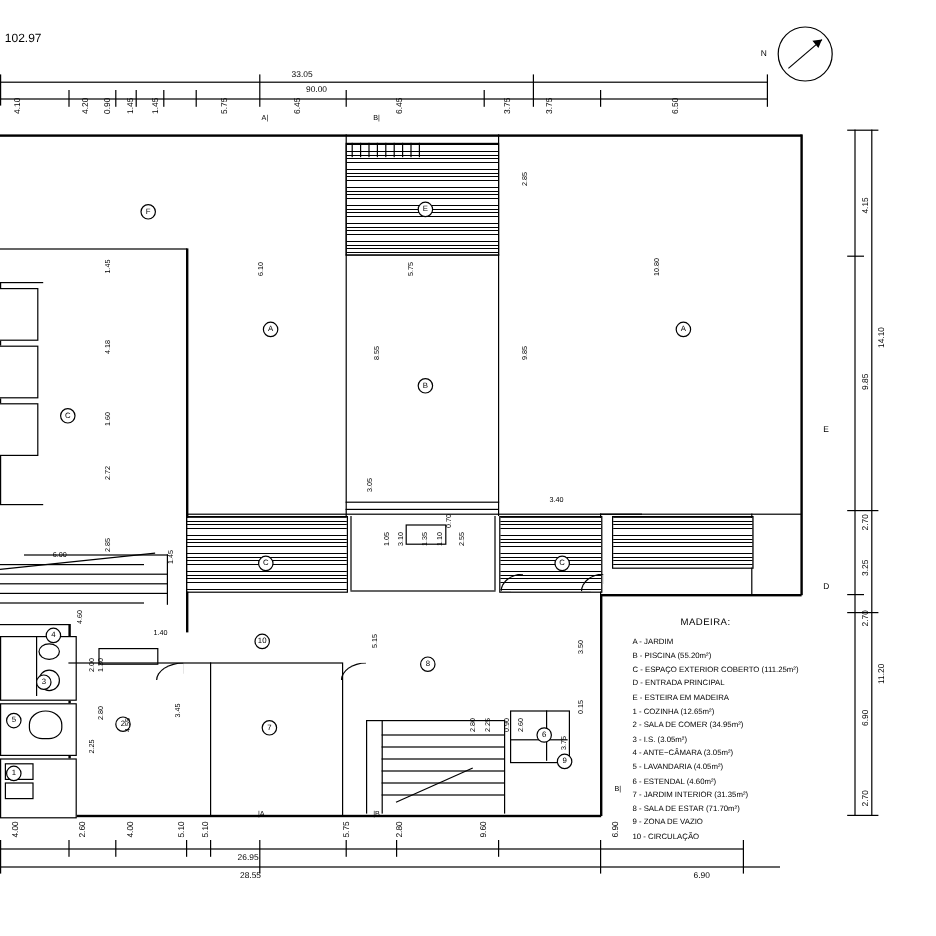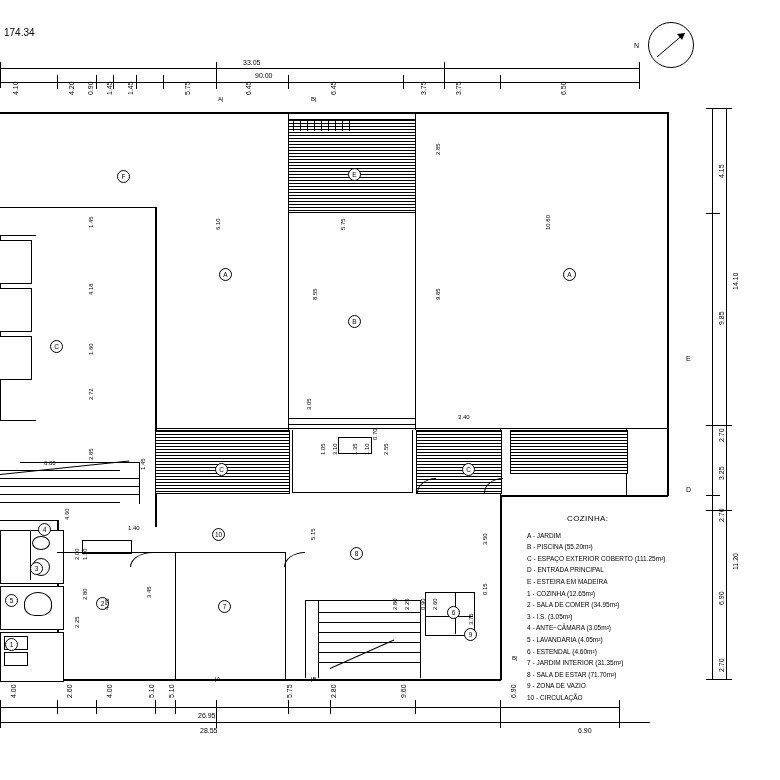--- a/index.html
+++ b/index.html
@@ -21,21 +21,21 @@
   .room{position:absolute;border:1px solid #000;background:#fff;}
   .door{position:absolute;border-left:1px solid #000;border-top:1px solid #000;border-radius:100% 0 0 0;}
   .tinyv{position:absolute;font-size:6px;white-space:nowrap;transform:rotate(-90deg);transform-origin:left top;}
   .tiny{position:absolute;font-size:6px;white-space:nowrap;}
 </style>
 </head>
 <body>
 
 <div id="stage">
 
-  <div class="topnum">174.34</div>
+  <div class="topnum">102.97</div>
 
   <div class="compass">
     <svg class="needle" viewBox="0 0 32 32">
       <line x1="2" y1="28" x2="30" y2="4" stroke="#000" stroke-width="1"></line>
       <polygon points="30,4 22,5 27,11" fill="#000"></polygon>
     </svg>
   </div>
   <div class="lbl" style="left:634px;top:42px;font-size:7px;">N</div>
 
   <div class="ln h" style="left:0px;top:68px;width:640px;"></div>
@@ -267,21 +267,21 @@
   <div class="lbl" style="left:200px;top:727px;">28.55</div>
   <div class="lbl" style="left:578px;top:727px;">6.90</div>
 
   <div class="lbl" style="left:218px;top:96px;font-size:6px;">A|</div>
   <div class="lbl" style="left:311px;top:96px;font-size:6px;">B|</div>
   <div class="lbl" style="left:215px;top:676px;font-size:6px;">|A</div>
   <div class="lbl" style="left:311px;top:676px;font-size:6px;">|B</div>
   <div class="lbl" style="left:512px;top:655px;font-size:6px;">B|</div>
 
   <div class="legend">
-    <div class="ttl">COZINHA:</div>
+    <div class="ttl">MADEIRA:</div>
     <div class="row">A  -  JARDIM</div>
     <div class="row">B  -  PISCINA  (55.20m²)</div>
     <div class="row">C  -  ESPAÇO EXTERIOR COBERTO  (111.25m²)</div>
     <div class="row">D  -  ENTRADA PRINCIPAL</div>
     <div class="row">E  -  ESTEIRA EM MADEIRA</div>
     <div class="row">1  -  COZINHA  (12.65m²)</div>
     <div class="row">2  -  SALA DE COMER  (34.95m²)</div>
     <div class="row">3  -  I.S.  (3.05m²)</div>
     <div class="row">4  -  ANTE−CÂMARA  (3.05m²)</div>
     <div class="row">5  -  LAVANDARIA  (4.05m²)</div>

